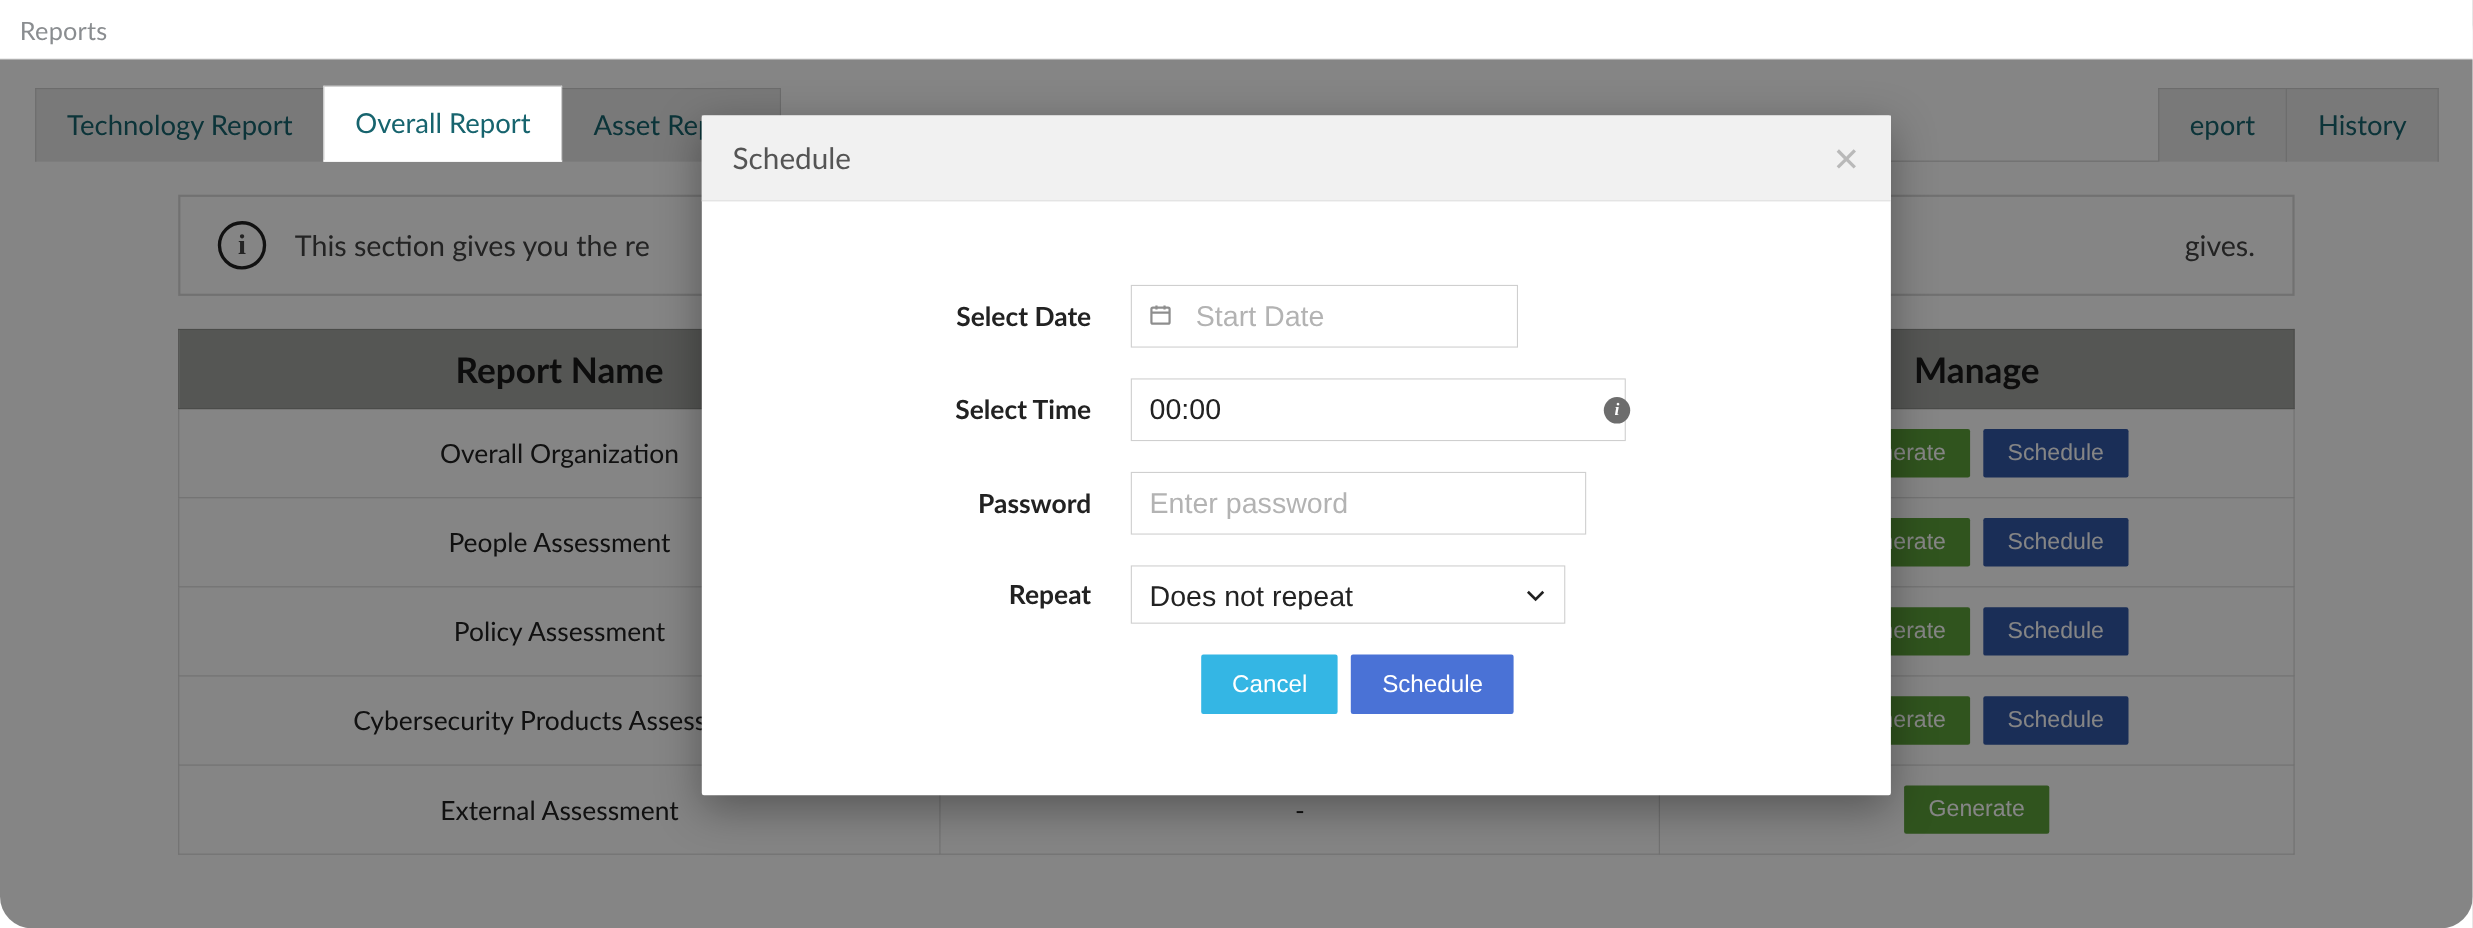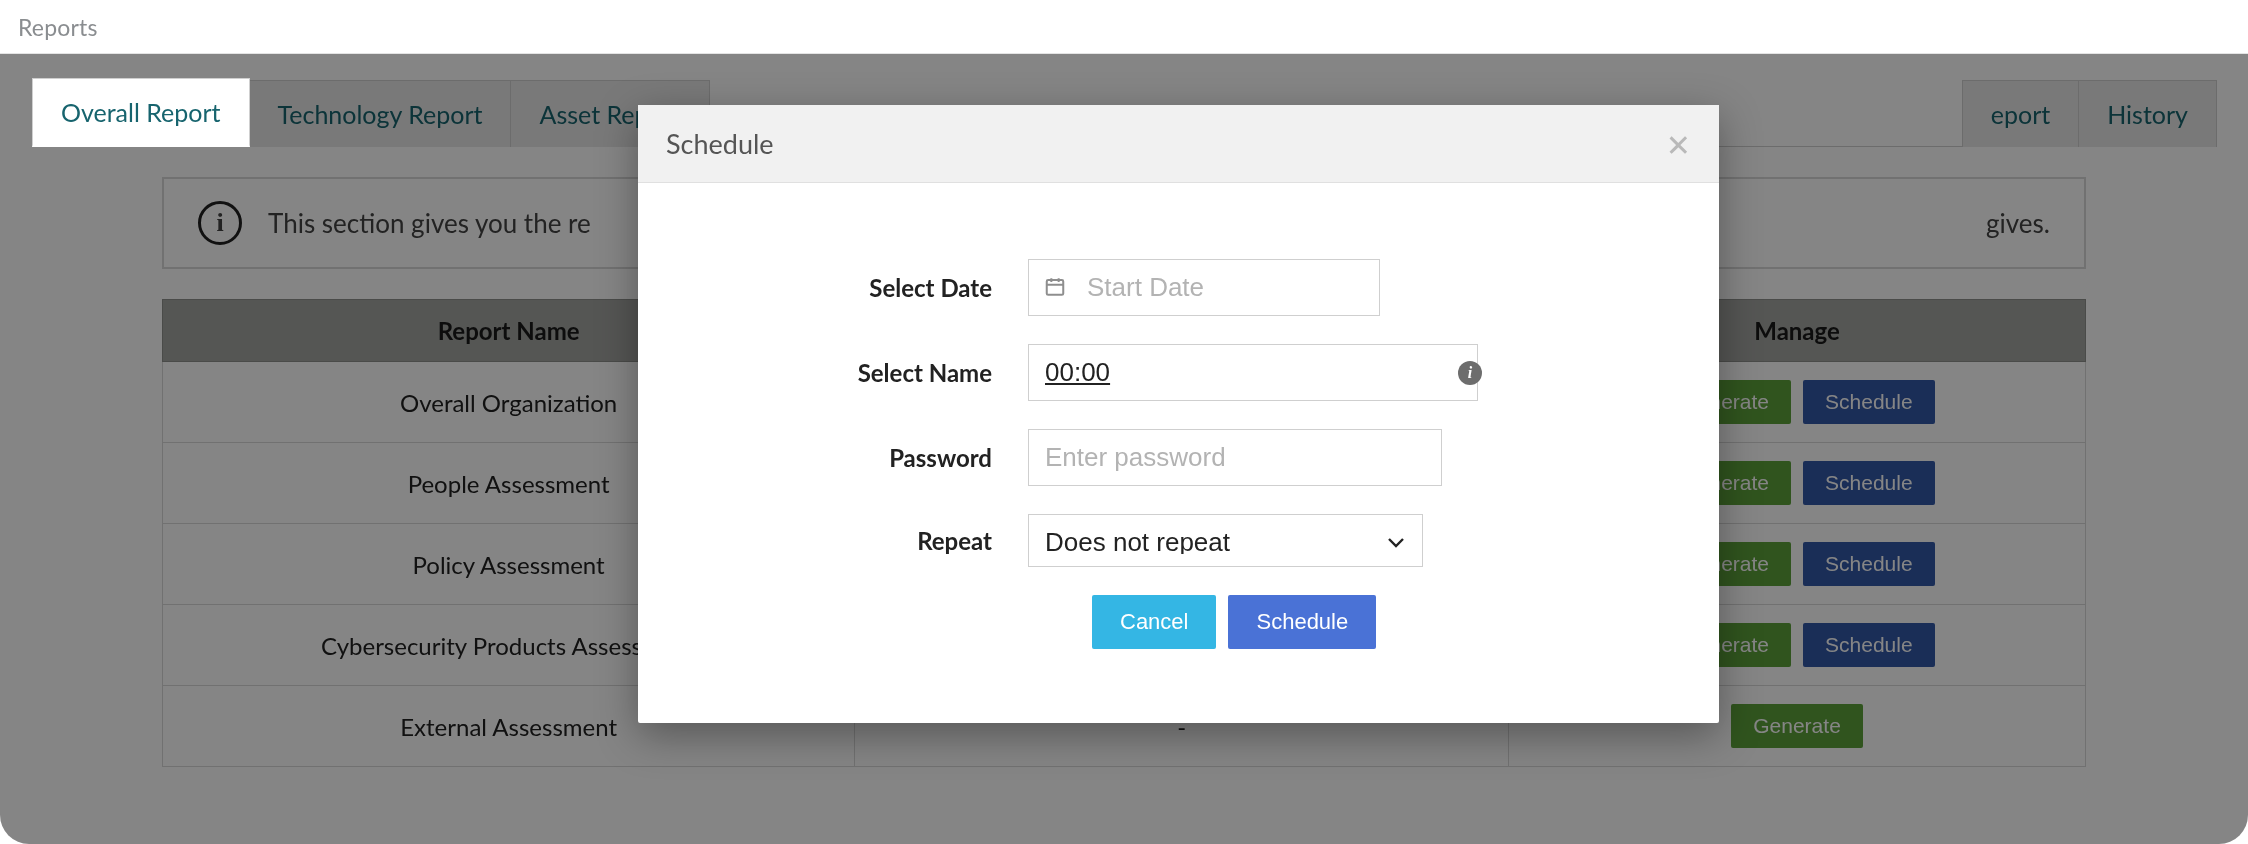--- a/index.html
+++ b/index.html
@@ -56,21 +56,21 @@
   }
   .info-icon {
     width:44px; height:44px; border:3px solid #222; border-radius:50%;
     display:flex; align-items:center; justify-content:center;
     margin-right:26px; font-family:Georgia,serif; font-weight:bold; font-size:26px;
   }
 
   
   table.report { width:100%; border-collapse:collapse; margin-top:30px; }
   table.report thead th {
-    background:#a3a5a1; color:#1a1a1a; font-weight:700; font-size:24px;
+    background:#a3a5a1; color:#1a1a1a; font-weight:700; font-size:32px;
     padding:16px 20px; text-align:center;
     border:1px solid #8f918d;
   }
   table.report thead th:first-child { width:36%; }
   table.report thead th:nth-child(2) { width:34%; }
   table.report thead th:nth-child(3) { width:30%; }
   table.report tbody td {
     border:1px solid #d8d8d8; padding:18px 12px; font-size:24px; text-align:center; color:#222;
     background:#fff;
   }
@@ -97,21 +97,21 @@
 
   .field { display:flex; align-items:center; margin-bottom:28px; }
   .field label { width:330px; font-size:24px; font-weight:700; color:#222; text-align:right; padding-right:36px; }
   .field .control { position:relative; }
   .field input[type=text], .field select {
     font-size:26px; padding:12px 16px; border:1px solid #cfcfcf; color:#222; background:#fff;
   }
   .field input::placeholder { color:#b3b3b3; }
   .date-input { width:352px; padding-left:58px !important; }
   .cal-icon { position:absolute; left:16px; top:50%; transform:translateY(-50%); color:#8e8e8e; }
-  .time-input { width:450px;text-decoration:underline; }
+  .time-input { width:450px; }
   .pass-input { width:414px; }
   .repeat-select { width:395px; height:53px; padding:12px 16px; -webkit-appearance:none; appearance:none; background:#fff; }
   .select-wrap { position:relative; display:inline-block; }
   .select-caret { position:absolute; right:18px; top:50%; transform:translateY(-50%); pointer-events:none; font-size:20px; color:#222; }
   .info-dot {
     position:absolute; left:430px; top:50%; transform:translateY(-50%);
     width:24px; height:24px; border-radius:50%; background:#6d6d6d;
     color:#fff; display:flex; align-items:center; justify-content:center;
     font-family:Georgia,serif; font-style:italic; font-size:16px; font-weight:700;
   }
@@ -126,22 +126,22 @@
 <body>
 
 <div id="stage">
 
   <div class="topbar">
     <span>Reports</span>
   </div>
 
   <div class="tabs-surround">
     <div class="tabs">
+      <div class="tab"><span>Technology Report</span></div>
       <div class="tab active"><span>Overall Report</span></div>
-      <div class="tab"><span>Technology Report</span></div>
       <div class="tab"><span>Asset Report</span></div>
       <div class="tab-spacer"></div>
       <div class="tab right"><span>eport</span></div>
       <div class="tab right"><span>History</span></div>
     </div>
 
     <div class="content">
       <div class="info">
         <div class="info-icon">i</div>
         <span>This section gives you the re</span>
@@ -207,21 +207,21 @@
               <line x1="3" y1="10" x2="21" y2="10"></line>
               <line x1="8" y1="3" x2="8" y2="7"></line>
               <line x1="16" y1="3" x2="16" y2="7"></line>
             </svg>
           </span>
           <input type="text" class="date-input" placeholder="Start Date" style="">
         </div>
       </div>
 
       <div class="field">
-        <label>Select Name</label>
+        <label>Select Time</label>
         <div class="control">
           <input type="text" class="time-input" value="00:00" style="">
           <span class="info-dot">i</span>
         </div>
       </div>
 
       <div class="field">
         <label>Password</label>
         <div class="control">
           <input type="text" class="pass-input" placeholder="Enter password" style="">

